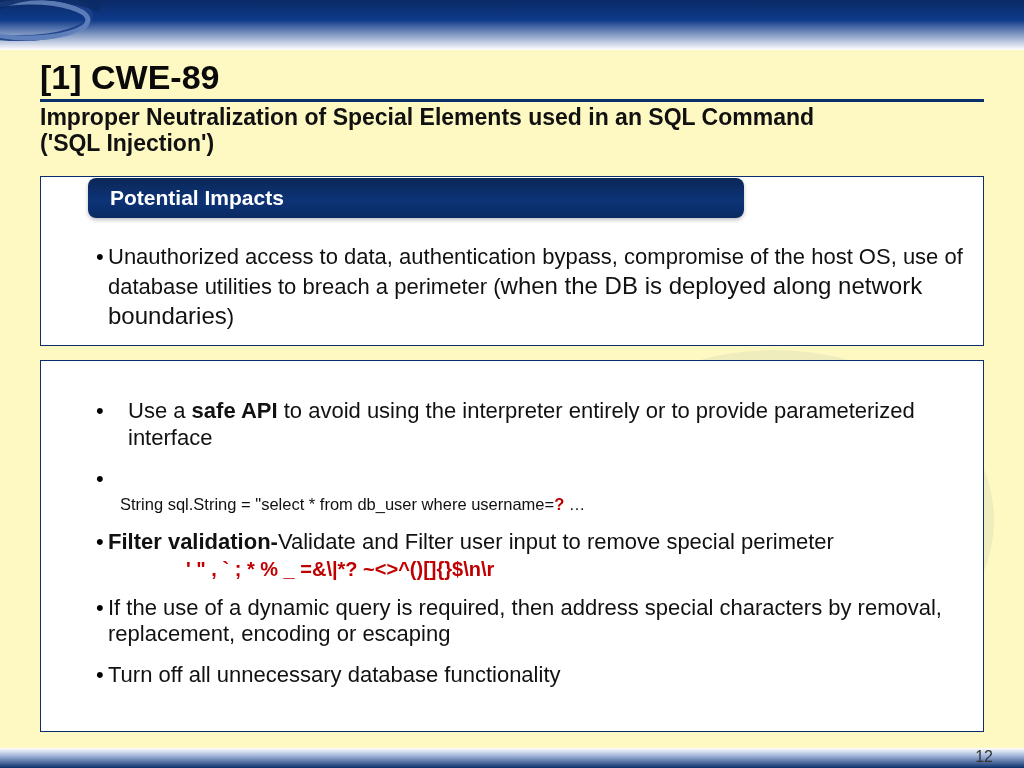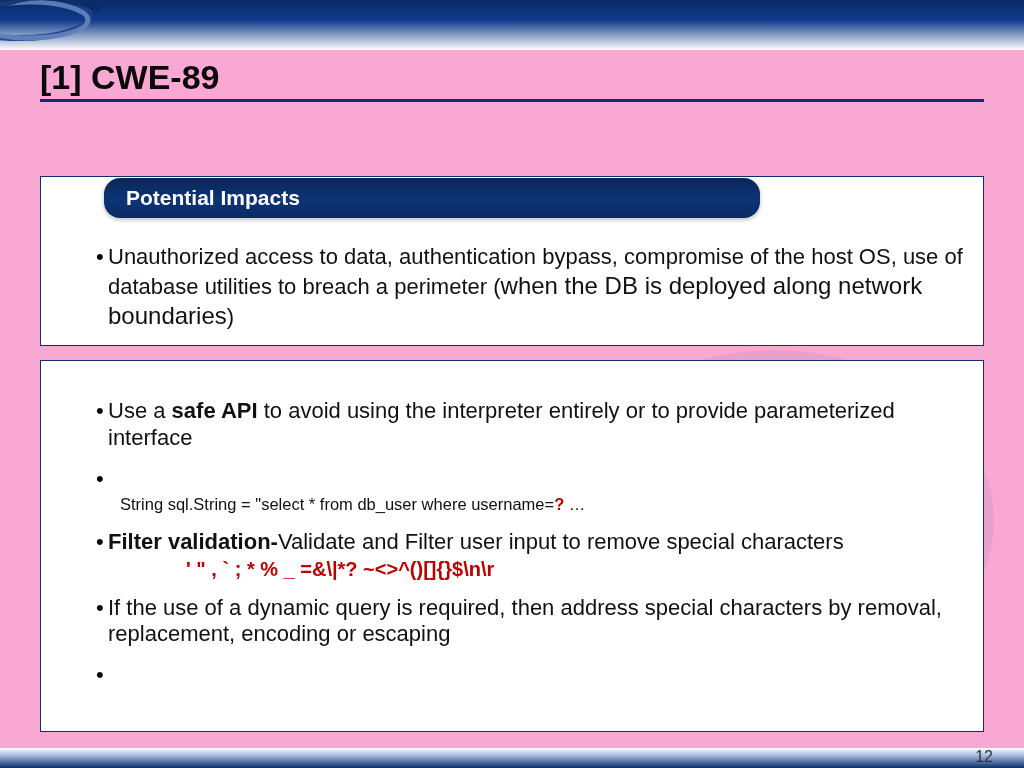--- a/index.html
+++ b/index.html
@@ -1,18 +1,18 @@
 <!DOCTYPE html>
 <html><head>
 <meta charset="utf-8">
 <style>
   * { margin: 0; padding: 0; box-sizing: border-box; }
   html, body { width: 1024px; height: 768px; font-family: Arial, Helvetica, sans-serif; background: #fff; overflow: hidden; }
 
-  .slide { position: relative; width: 1024px; height: 768px; background: #f9a8d4; }
+  .slide { position: relative; width: 1024px; height: 768px; background: #fef9c3; }
 
   
   .top-banner {
     position: absolute; top: 0; left: 0; width: 1024px; height: 50px;
     background: linear-gradient(to bottom, #0b2a66 0%, #0e3a8a 40%, #ffffff 100%);
   }
   .logo-swirl {
     position: absolute; top: -12px; left: -30px; width: 180px; height: 70px;
   }
 
@@ -29,23 +29,23 @@
 
   
   .box {
     position: absolute; left: 40px; width: 944px;
     border: 1px solid #0a2f6b; background: #fff;
   }
   .box1 { top: 176px; height: 170px; }
   .box2 { top: 360px; height: 372px; }
 
   .pill {
-    position: absolute; left: 104px; height: 40px;
+    position: absolute; left: 88px; height: 40px;
     background: linear-gradient(to bottom, #0a2657 0%, #0d3477 55%, #0a2a63 100%);
-    border-radius: 16px; color: #fff; font-weight: bold; font-size: 21px;
+    border-radius: 8px; color: #fff; font-weight: bold; font-size: 21px;
     display: flex; align-items: center; padding: 0 22px;
     box-shadow: 0 2px 4px rgba(0,0,0,0.25);
     width: 656px;
   }
   .pill1 { top: 178px; }
   .pill2 { top: 348px; }
 
   .bullet-area { position: absolute; left: 96px; }
 
   .bl { display: flex; align-items: flex-start; }
@@ -89,68 +89,70 @@
   </div>
 
   <svg class="watermark" viewBox="0 0 500 440">
     <ellipse cx="260" cy="220" rx="210" ry="160" fill="none" stroke="#0a2f6b" stroke-width="20"></ellipse>
     <ellipse cx="250" cy="230" rx="160" ry="110" fill="none" stroke="#0a2f6b" stroke-width="16"></ellipse>
     <path d="M60 260 Q 250 40 460 180" fill="none" stroke="#0a2f6b" stroke-width="24"></path>
     <circle cx="260" cy="210" r="50" fill="#0a2f6b"></circle>
   </svg>
 
   <div class="title">[1] CWE-89</div>
+  <div class="subtitle">Improper Neutralization of Special Elements used in an SQL Command ('SQL Injection')</div>
 
   <div class="box box1"></div>
   <div class="pill pill1">Potential Impacts</div>
   <div class="bullet-area" style="top:244px; width:870px;">
     <div class="bl">
       <div class="dot">•</div>
       <div class="txt">
         <span>Unauthorized access to data, authentication bypass, compromise of the host OS, use of database utilities to breach a perimeter (</span><span class="small">when the DB is deployed along network boundaries</span><span>)</span>
       </div>
     </div>
   </div>
 
   <div class="box box2"></div>
 
   <div class="bullet-area" style="top:398px; width:880px;">
 
     <div class="bl" style="margin-bottom:14px;">
       <div class="dot">•</div>
-      <div class="txt" style="width:850px;">
+      <div class="txt" style="width:850px;margin-left:20px;">
         <span>Use a </span><b>safe API</b><span> to avoid using the interpreter entirely or to provide parameterized interface</span>
       </div>
     </div>
 
     <div class="bl" style="margin-bottom:2px;">
       <div class="dot">•</div>
     </div>
 
     <div class="code">
       <div>
         <span>String sql.String = "select * from db_user where username=</span><span class="q">?</span><span> …</span>
       </div>
     </div>
 
     <div class="bl" style="margin-top:14px; margin-bottom:0;">
       <div class="dot">•</div>
       <div class="txt" style="width:860px;">
-        <b>Filter validation-</b><span>Validate and Filter user input to remove special characters</span>
+        <b>Filter validation-</b><span>Validate and Filter user input to remove special perimeter</span>
       </div>
     </div>
     <div class="specials">' "  , ` ; * % _ =&amp;\|*? ~&lt;&gt;^()[]{}$\n\r</div>
 
     <div class="bl" style="margin-top:14px;">
       <div class="dot">•</div>
       <div class="txt" style="width:860px;">If the use of a dynamic query is required, then address special characters by removal, replacement, encoding or escaping</div>
     </div>
 
     <div class="bl" style="margin-top:14px;">
       <div class="dot">•</div>
+      <div class="txt">Turn off all unnecessary database functionality</div>
     </div>
 
   </div>
 
   <div class="bottom-bar"></div>
   <div class="page-num">12</div>
 
 </div>
 
 </body></html>

